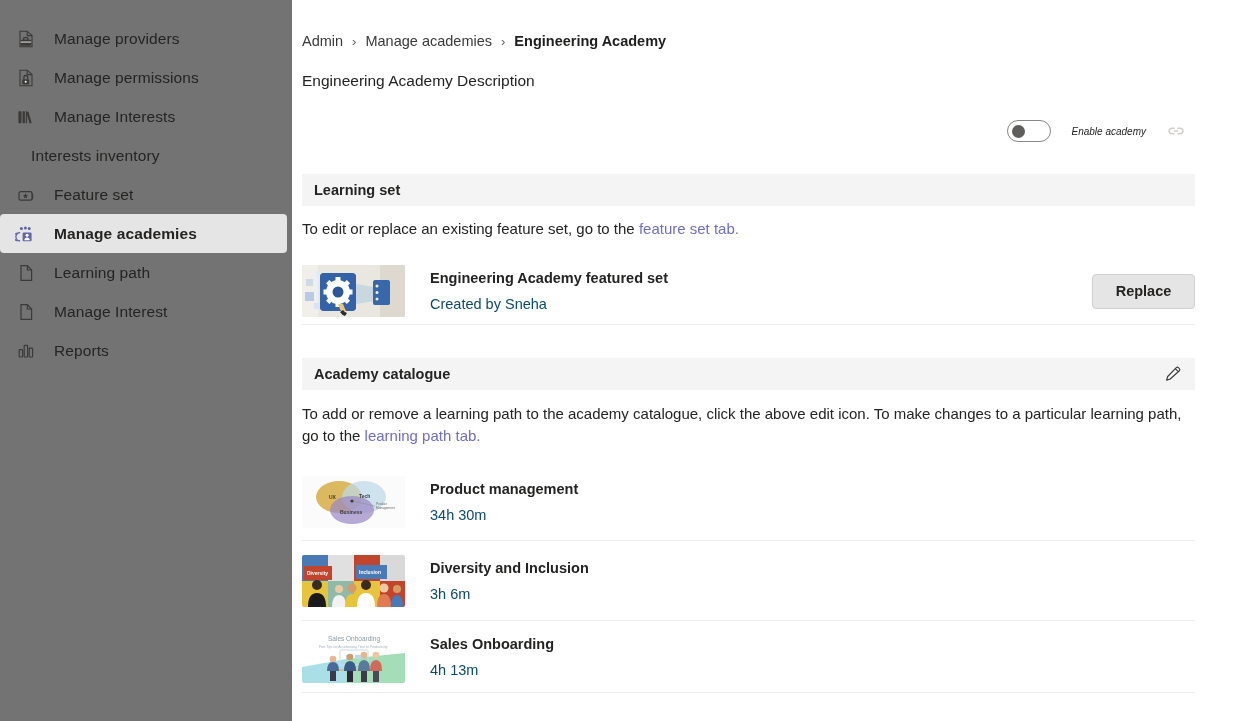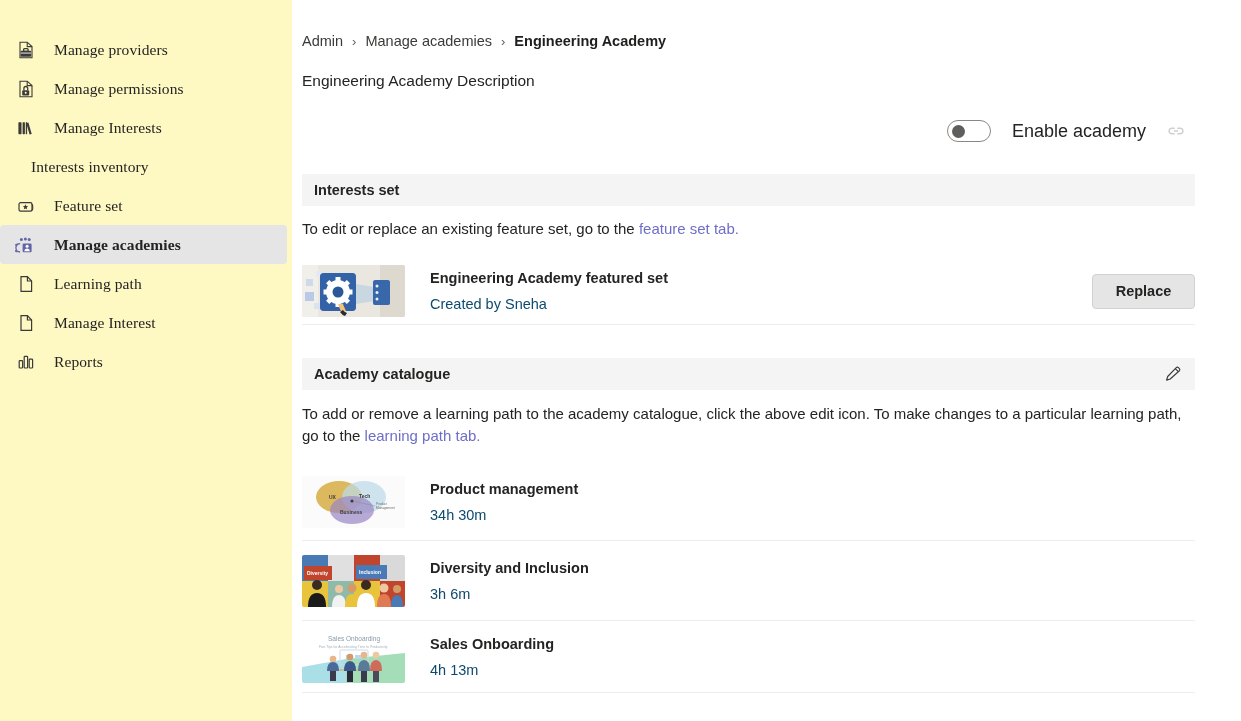--- a/index.html
+++ b/index.html
@@ -14,23 +14,22 @@
     position: relative;
     width: 1241px; height: 721px;
     background: #fff;
   }
 
   
   #sidebar {
     position: absolute;
     left: 0; top: 0;
     width: 292px; height: 721px;
-    background: #fef9c3;
-    padding-top: 30px;
-    font-family: Liberation Serif, serif;
+    background: #737373;
+    padding-top: 19px;
   }
   .nav-item {
     position: relative;
     display: flex;
     align-items: center;
     height: 39px;
     margin: 0 5px 0 0;
     padding-left: 14px;
     border-radius: 4px;
     cursor: pointer;
@@ -111,23 +110,24 @@
   }
   .switch .knob {
     position: absolute;
     left: 4px; top: 3.5px;
     width: 13px; height: 13px;
     border-radius: 50%;
     background: #605e5c;
   }
   .toggle-label {
     margin-left: 21px;
-    font-size: 18px;
+    font-size: 10px;
     color: #252423;
     white-space: nowrap;
+    font-style: italic;
   }
   .link-icon-btn {
     margin-left: 20px;
     width: 20px; height: 20px;
     display: flex; align-items: center; justify-content: center;
     cursor: pointer;
   }
 
   
   .sec-head {
@@ -336,21 +336,21 @@
       <span class="link-icon-btn">
         <svg width="18" height="14" viewBox="0 0 18 14">
           <path d="M7.4 7H10.6" stroke="#d2d0ce" stroke-width="1.4" stroke-linecap="round"></path>
           <path d="M7.2 4.2H4.9a2.8 2.8 0 0 0 0 5.6h2.3" fill="none" stroke="#d2d0ce" stroke-width="1.4" stroke-linecap="round"></path>
           <path d="M10.8 4.2h2.3a2.8 2.8 0 0 1 0 5.6h-2.3" fill="none" stroke="#d2d0ce" stroke-width="1.4" stroke-linecap="round"></path>
         </svg>
       </span>
     </div>
 
     <div class="sec-head" style="top:174px;">
-      <span class="sec-head-title">Interests set</span>
+      <span class="sec-head-title">Learning set</span>
     </div>
 
     <div class="sec-desc" style="top:218px;">
       <span>To edit or replace an existing feature set, go to the </span><span class="lnk">feature set tab.</span>
     </div>
 
     <div class="item-row" style="top:258px; height:67px;">
       <div class="thumb">
         <svg width="103" height="52" viewBox="0 0 103 52">
           <rect width="103" height="52" fill="#e9e7e0"></rect>

